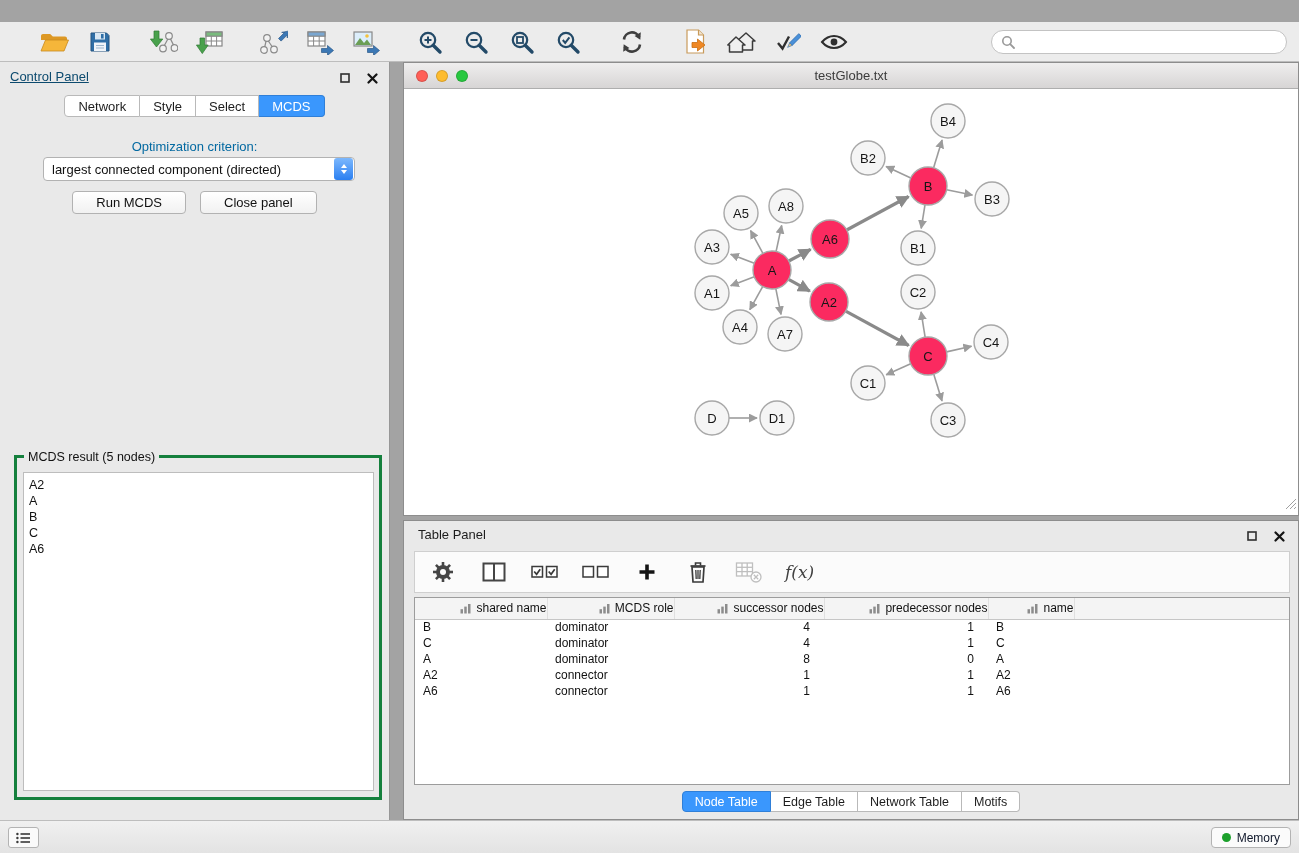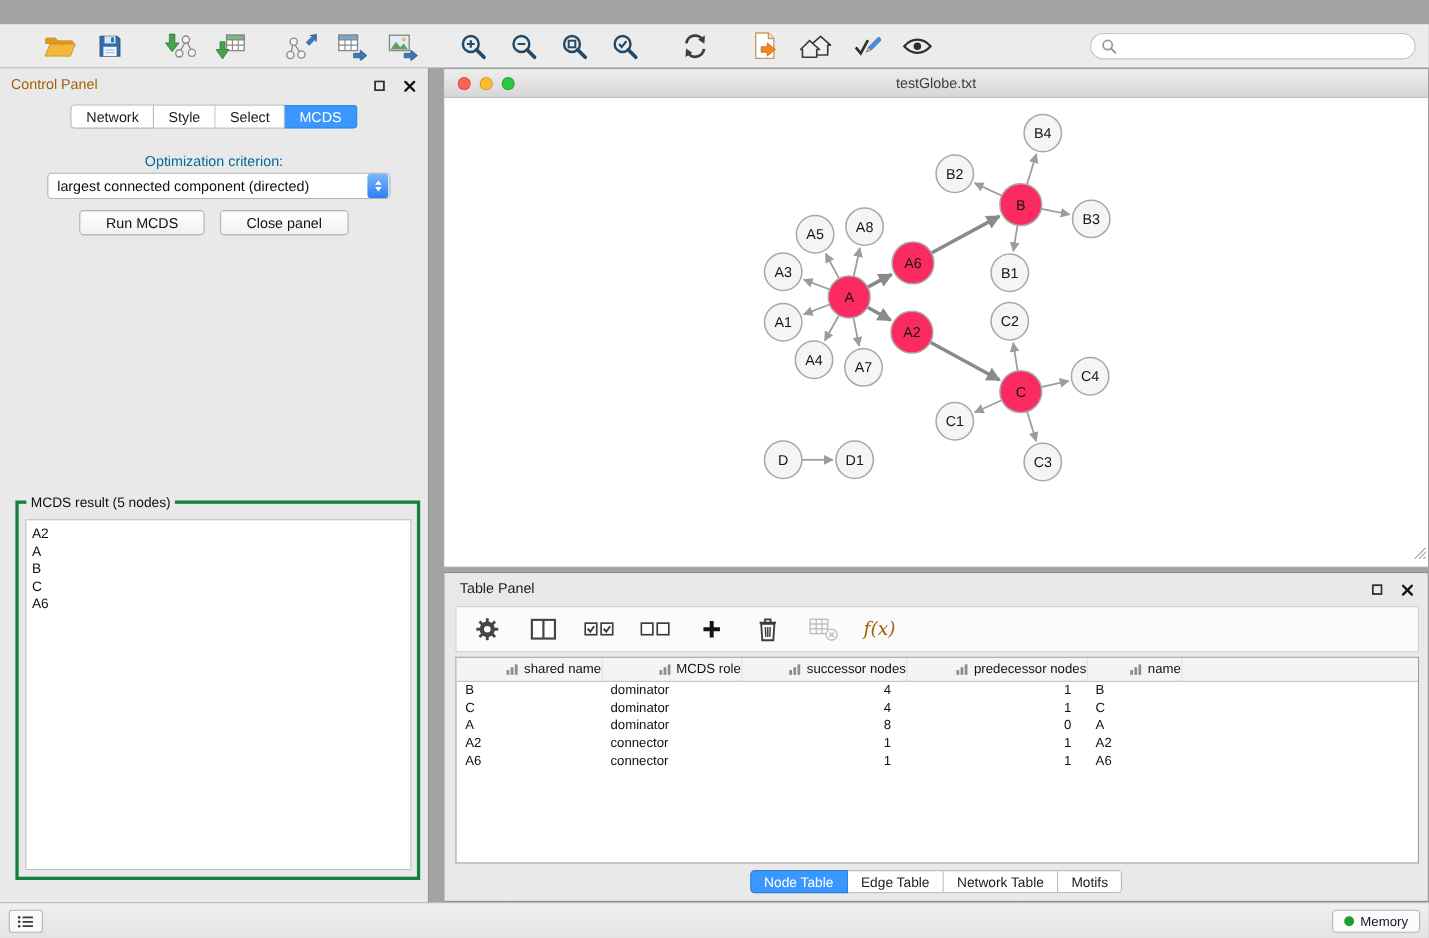--- a/index.html
+++ b/index.html
@@ -26,21 +26,21 @@
   .tb-group { display:flex; align-items:center; gap:10px; margin-right:28px; }
   .tb-btn { width:36px; height:34px; display:flex; align-items:center; justify-content:center;
     background:transparent; border:none; }
   .search-wrap { margin-left:auto; width:296px; height:24px; border:1px solid #c3c3c3;
     border-radius:12px; background:#fff; display:flex; align-items:center; padding:0 9px; gap:6px; }
   .search-wrap input { border:none; outline:none; flex:1; font-size:13px; background:transparent; }
 
   
   .control-panel { position:absolute; left:0; top:62px; width:390px; bottom:33px;
     background:#e9e9e9; border-right:1px solid #979797; }
-  .panel-title { position:absolute; top:7px; left:10px; font-size:13px; color:#a16207; }
+  .panel-title { position:absolute; top:7px; left:10px; font-size:13px; color:#0c4a6e;text-decoration:underline; }
   .panel-controls { position:absolute; top:9px; right:10px; display:flex; gap:13px; align-items:center; }
   .icon-btn { background:none; border:none; width:14px; height:14px; display:flex; align-items:center; justify-content:center; }
 
   .cp-tabs { position:absolute; top:33px; left:0; right:0; display:flex; justify-content:center; }
   .cp-tab { height:22px; padding:0 13px; font-size:13px; background:#fff; color:#1d1d1d;
     border:1px solid #b9b9b9; border-left:none; }
   .cp-tab:first-child { border-left:1px solid #b9b9b9; border-radius:4px 0 0 4px; }
   .cp-tab:last-child { border-radius:0 4px 4px 0; }
   .cp-tab.active { background:var(--accent,#3a97fd); border-color:#2f7fd8; color:#fff; }
 
@@ -80,21 +80,21 @@
   .resize-grip { position:absolute; right:1px; bottom:1px; }
 
   
   .table-panel { position:absolute; left:13px; right:0; top:458px; bottom:0;
     background:#e9e9e9; border:1px solid #8d8d8d; }
   .tp-title { position:absolute; top:6px; left:14px; font-size:13px; color:#1d1d1d; }
   .tp-controls { position:absolute; top:8px; right:12px; display:flex; gap:13px; }
   .tp-toolbar { position:absolute; top:30px; left:10px; right:8px; height:42px; background:#fbfbfb;
     border:1px solid #cfcfcf; display:flex; align-items:center; gap:21px; padding:0 13px; }
   .tp-toolbar .tb-btn { width:30px; height:30px; }
-  .fx-label { font-family:"DejaVu Serif", serif; font-style:italic; font-size:17px; color:#a16207; }
+  .fx-label { font-family:"DejaVu Serif", serif; font-style:italic; font-size:17px; color:#404040; }
 
   .tp-table-wrap { position:absolute; top:76px; left:10px; right:8px; bottom:34px;
     background:#fff; border:1px solid #9c9c9c; overflow:hidden; }
   table { border-collapse:collapse; table-layout:fixed; width:100%; }
   thead th { height:21px; background:#f4f4f4; border-bottom:1px solid #c6c6c6;
     border-right:1px solid #e0e0e0; font-size:12px; font-weight:normal; color:#111; }
   thead th.filler { border-right:none; }
   .th-inner { display:flex; align-items:center; justify-content:flex-end; gap:5px; }
   tbody td { height:16px; font-size:12px; color:#111; padding:0 8px; white-space:nowrap; }
   tbody td.num { text-align:right; padding-right:14px; }

